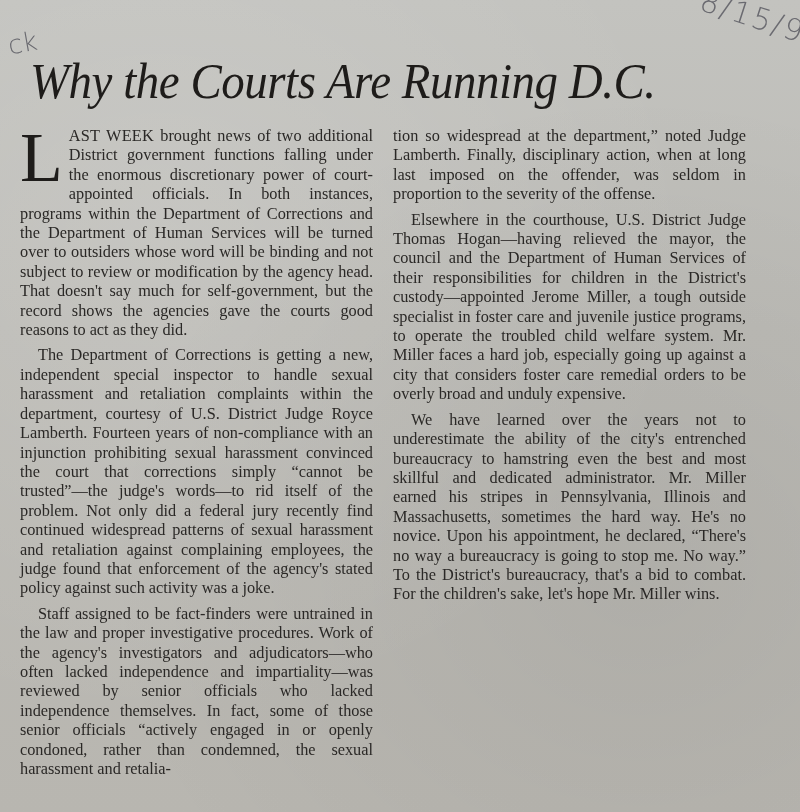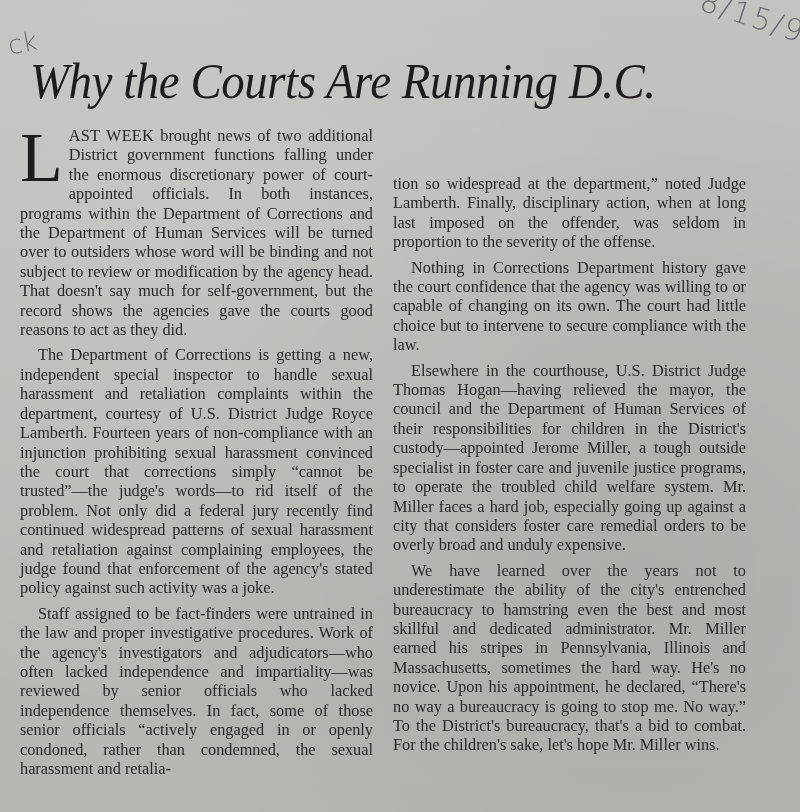--- a/index.html
+++ b/index.html
@@ -47,21 +47,21 @@
       gap: 20px;
     }
     .col {
       width: 353px;
       font-family: "Liberation Serif", "DejaVu Serif", serif;
       font-size: 16.3px;
       line-height: 19.4px;
       text-align: justify;
     }
     .col p { margin: 0 0 6px 0; text-indent: 18px; }
-    .col p.noindent { text-indent: 0; margin-top: 48px; }
+    .col p.noindent { text-indent: 0; }
     .col p.first { text-indent: 0; }
     .dropcap {
       float: left;
       font-size: 70px;
       line-height: 56px;
       margin: 0 6px 0 0;
       padding-top: 4px;
       color: #1e1c1a;
       font-family: "Liberation Serif", serif;
     }
@@ -77,18 +77,17 @@
   <h1 class="headline">Why the Courts Are Running D.C.</h1>
 
   <div class="columns">
     <div class="col">
       <p class="first"><span class="dropcap">L</span><span class="smallcaps">AST WEEK</span><span> brought news of two additional District government functions falling under the enormous discretionary power of court-appointed officials. In both instances, programs within the Department of Corrections and the Department of Human Services will be turned over to outsiders whose word will be binding and not subject to review or modification by the agency head. That doesn't say much for self-government, but the record shows the agencies gave the courts good reasons to act as they did.</span></p>
       <p>The Department of Corrections is getting a new, independent special inspector to handle sexual harassment and retaliation complaints within the department, courtesy of U.S. District Judge Royce Lamberth. Fourteen years of non-compliance with an injunction prohibiting sexual harassment convinced the court that corrections simply “cannot be trusted”—the judge's words—to rid itself of the problem. Not only did a federal jury recently find continued widespread patterns of sexual harassment and retaliation against complaining employees, the judge found that enforcement of the agency's stated policy against such activity was a joke.</p>
       <p>Staff assigned to be fact-finders were untrained in the law and proper investigative procedures. Work of the agency's investigators and adjudicators—who often lacked independence and impartiality—was reviewed by senior officials who lacked independence themselves. In fact, some of those senior officials “actively engaged in or openly condoned, rather than condemned, the sexual harassment and retalia-</p>
     </div>
     <div class="col">
       <p class="noindent">tion so widespread at the department,” noted Judge Lamberth. Finally, disciplinary action, when at long last imposed on the offender, was seldom in proportion to the severity of the offense.</p>
-      <p>Nothing in Corrections Department history gave the court confidence that the agency was willing to or capable of changing on its own. The court had little choice but to intervene to secure compliance with the law.</p>
       <p>Elsewhere in the courthouse, U.S. District Judge Thomas Hogan—having relieved the mayor, the council and the Department of Human Services of their responsibilities for children in the District's custody—appointed Jerome Miller, a tough outside specialist in foster care and juvenile justice programs, to operate the troubled child welfare system. Mr. Miller faces a hard job, especially going up against a city that considers foster care remedial orders to be overly broad and unduly expensive.</p>
       <p>We have learned over the years not to underestimate the ability of the city's entrenched bureaucracy to hamstring even the best and most skillful and dedicated administrator. Mr. Miller earned his stripes in Pennsylvania, Illinois and Massachusetts, sometimes the hard way. He's no novice. Upon his appointment, he declared, “There's no way a bureaucracy is going to stop me. No way.” To the District's bureaucracy, that's a bid to combat. For the children's sake, let's hope Mr. Miller wins.</p>
     </div>
   </div>
 </div>
 
 </body></html>

